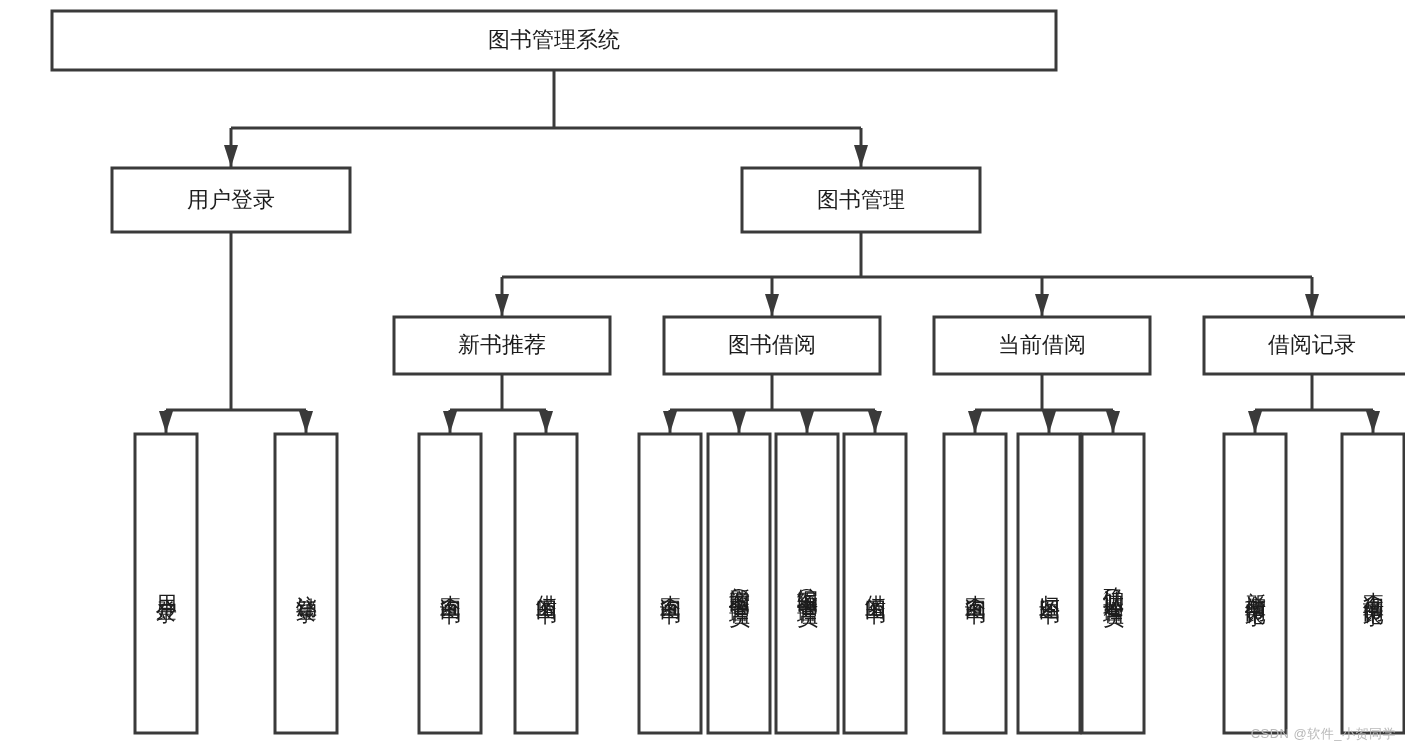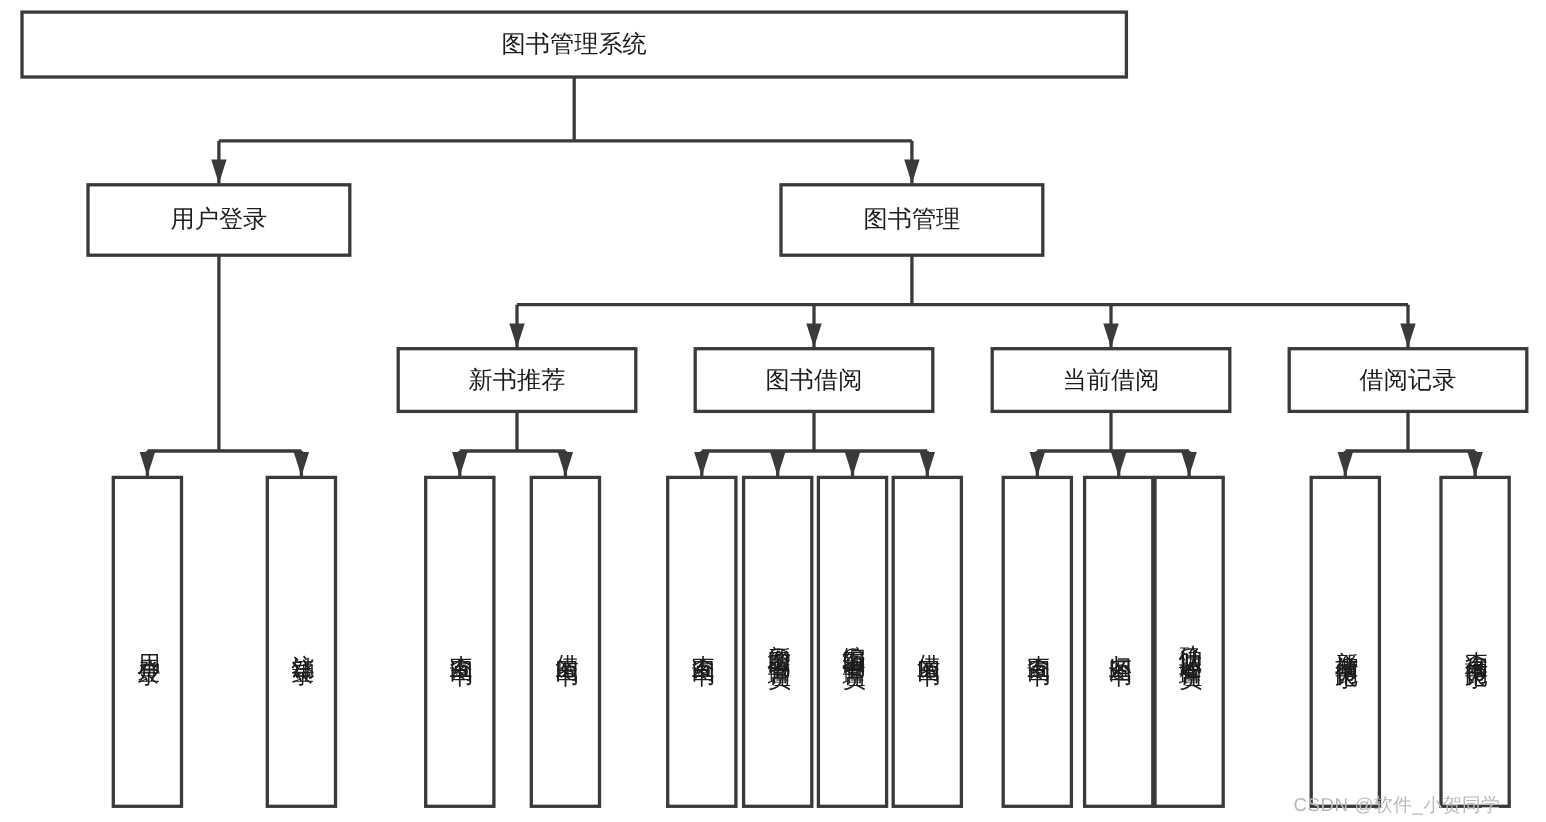--- a/index.html
+++ b/index.html
@@ -11,20 +11,21 @@
     width: 1405px;
     height: 747px;
     overflow: hidden;
     font-family: "Liberation Sans", "DejaVu Sans", sans-serif;
   }
   #diagram-root {
     position: relative;
     width: 1374px;
     height: 747px;
     background: #ffffff;
+    margin-left: 32px;
   }
   svg.diagram-svg {
     position: absolute;
     left: 0;
     top: 0;
     width: 1405px;
     height: 747px;
     display: block;
   }
   .node-box {
@@ -62,21 +63,21 @@
     letter-spacing: 3px;
     color: #1c1c1c;
     white-space: nowrap;
     pointer-events: none;
   }
   .watermark {
     position: absolute;
     right: 10px;
     bottom: 4px;
     font-family: "Liberation Sans", "DejaVu Sans", sans-serif;
-    font-size: 17px;
+    font-size: 13px;
     color: #b9b9b9;
     letter-spacing: 0.5px;
     white-space: nowrap;
   }
 </style>
 </head>
 <body>
 
 <div id="diagram-root">
 

